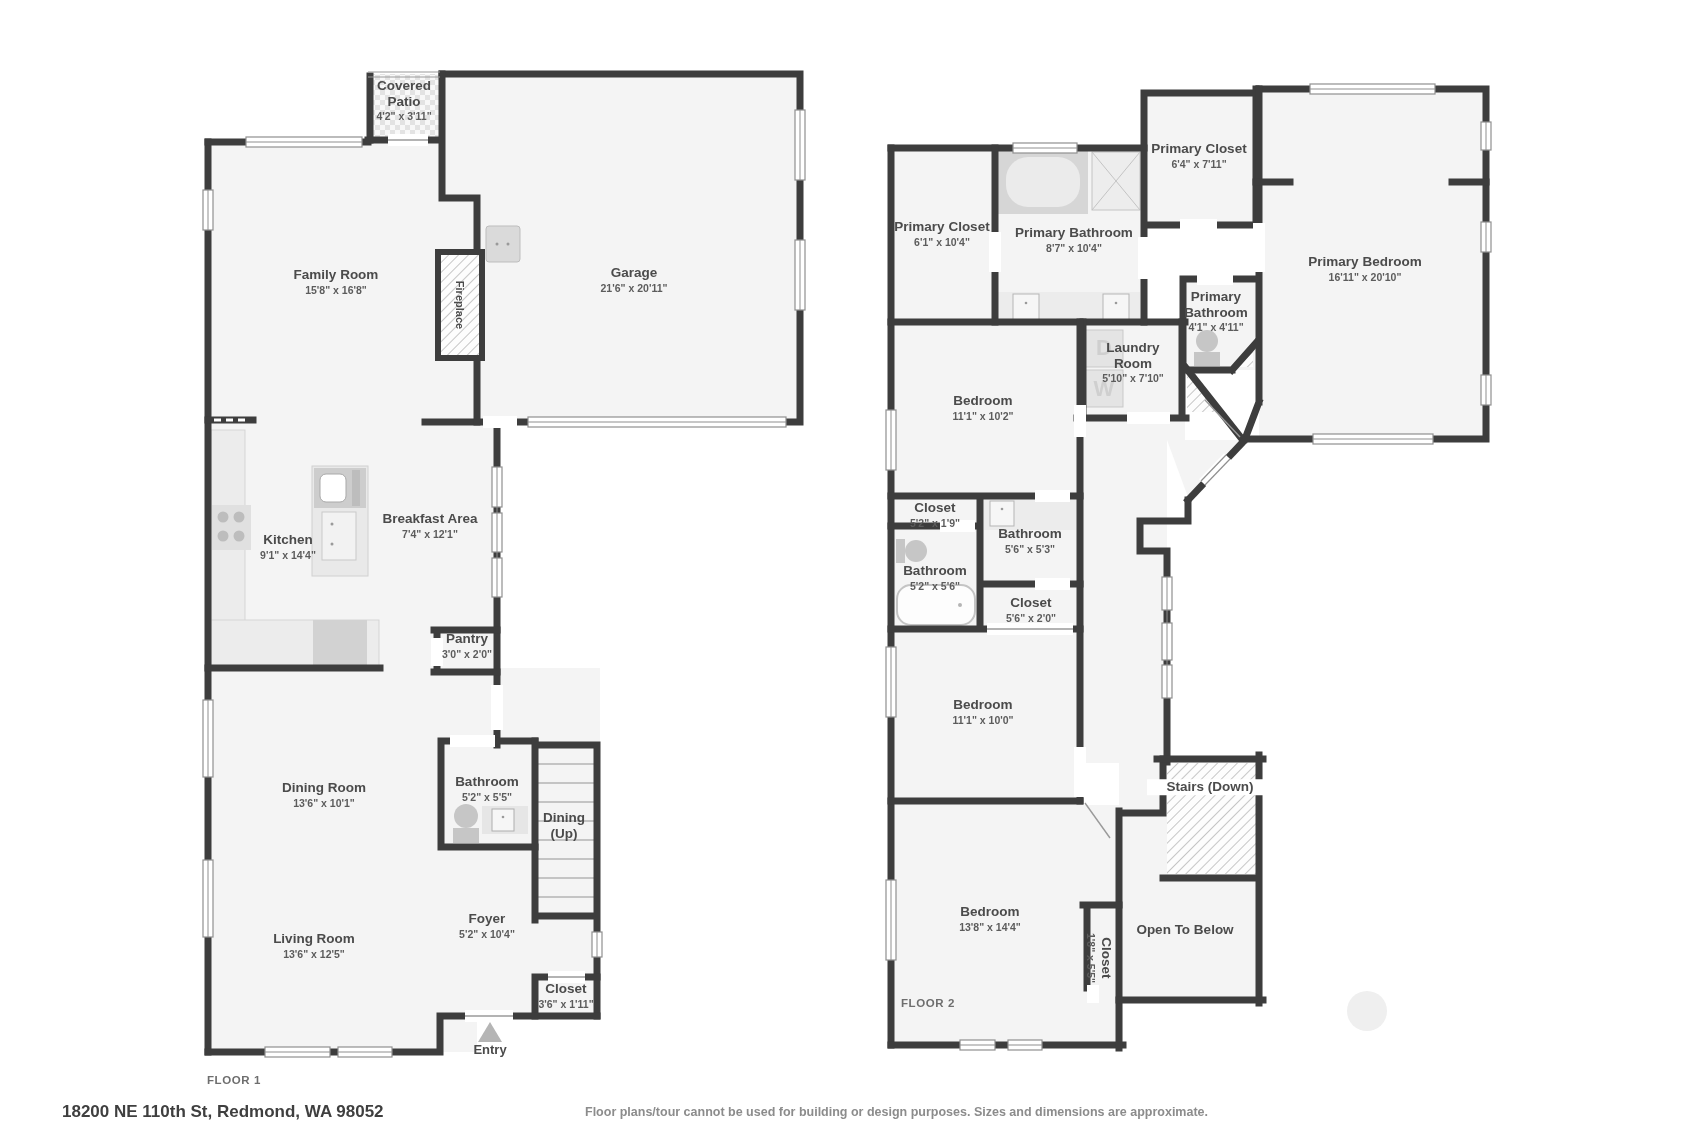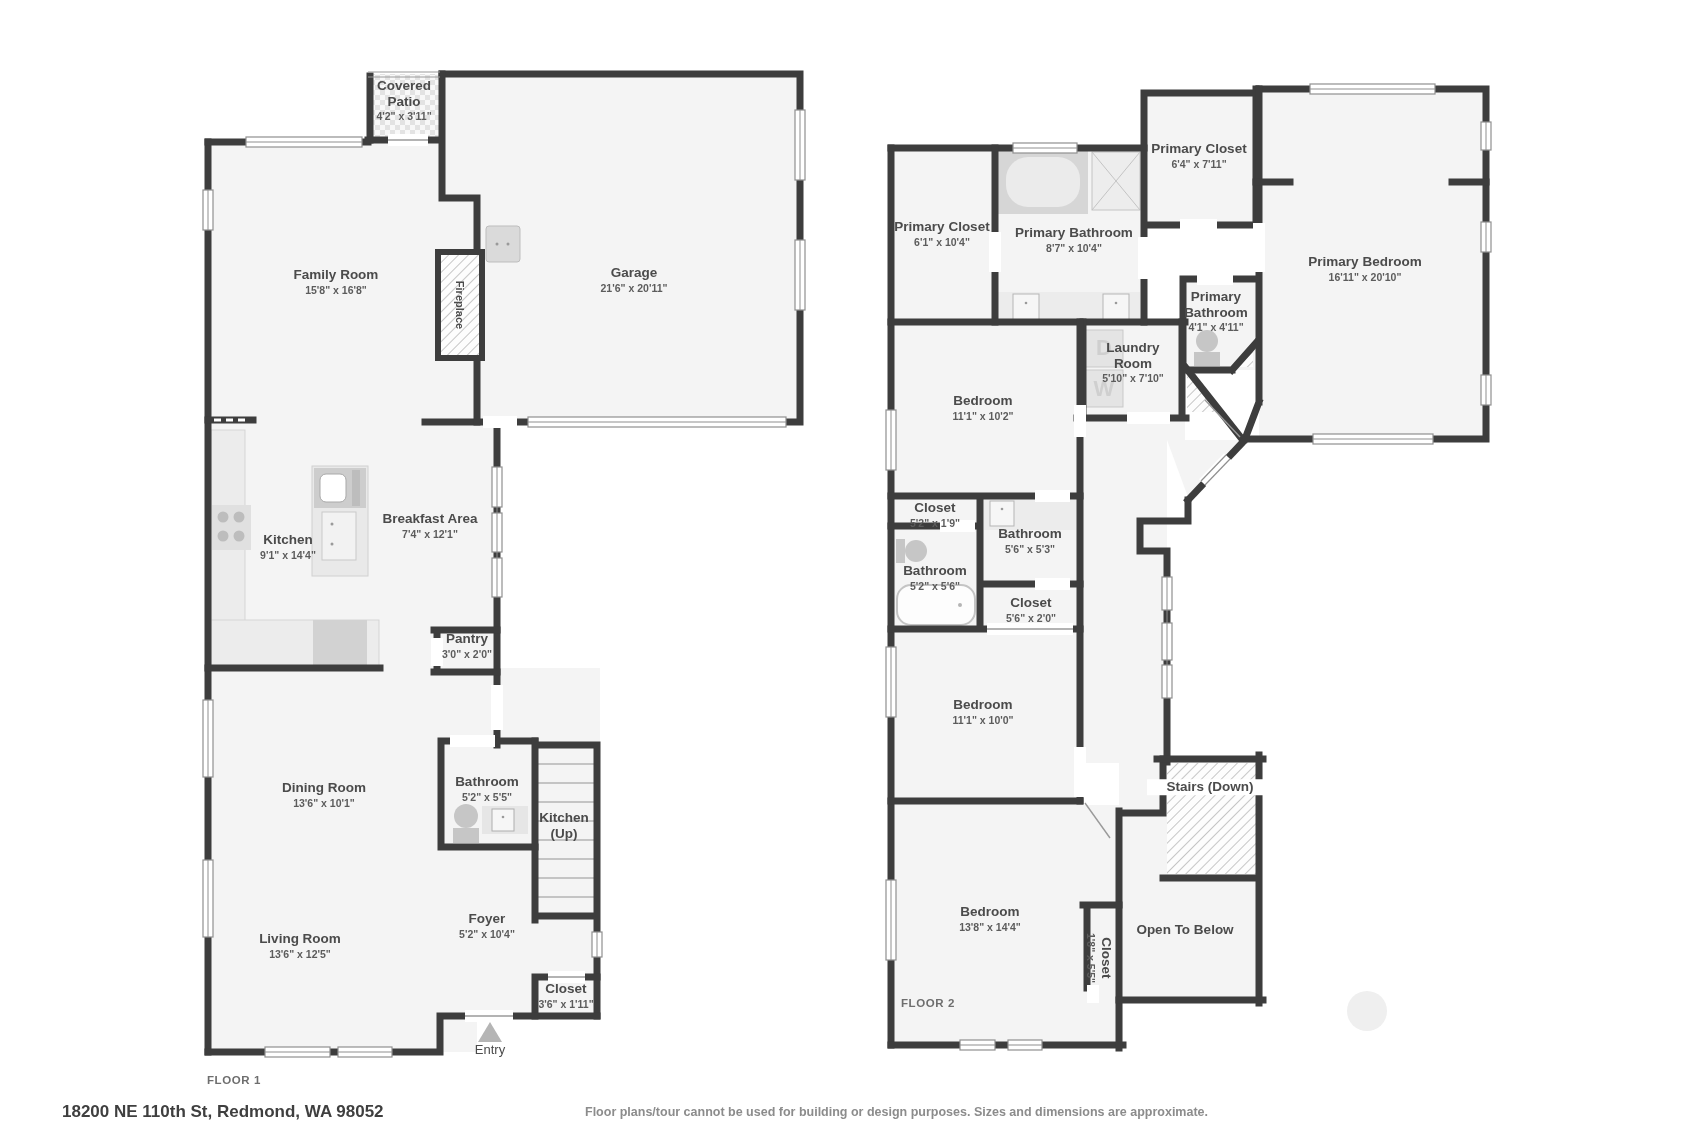--- a/index.html
+++ b/index.html
@@ -5,21 +5,21 @@
   html,body{margin:0;padding:0;background:#ffffff;}
   #canvas{position:relative;width:1697px;height:1131px;background:#ffffff;overflow:hidden;
           font-family:"Liberation Sans","DejaVu Sans",sans-serif;}
   #plan-svg{position:absolute;left:0;top:0;}
   .room-label{position:absolute;text-align:center;transform:translate(-50%,-50%);line-height:1.15;pointer-events:none;}
   .room-label.rot{transform:translate(-50%,-50%) rotate(90deg);}
   .room-label .rn{display:block;font-size:13.5px;font-weight:700;color:#4b4b4b;}
   .room-label .rd{display:block;font-size:10.5px;font-weight:700;color:#5c5c5c;margin-top:1px;}
   .room-label.bgw{background:#ffffff;padding:0 3px;}
   .floor-caption{position:absolute;font-size:11.5px;font-weight:700;letter-spacing:.6px;color:#6e6e6e;}
-  .entry-label{position:absolute;transform:translate(-50%,0);font-size:13px;font-weight:400;color:#4b4b4b;}
+  .entry-label{position:absolute;transform:translate(-50%,0);font-size:13px;font-weight:700;color:#4b4b4b;}
   .entry-arrow{position:absolute;width:0;height:0;border-left:12px solid transparent;
                border-right:12px solid transparent;border-bottom:20px solid #b5b5b5;}
   .address{position:absolute;font-size:17px;font-weight:700;color:#3f3f3f;margin-left:32px;}
   .disclaimer{position:absolute;font-size:12.5px;font-weight:700;color:#8c8c8c;}
   .logo-circle{position:absolute;width:40px;height:40px;border-radius:50%;background:#efefef;}
 </style>
 </head>
 <body>
 
 <div id="canvas">
@@ -326,27 +326,27 @@
       </div>
       <div class="room-label" style="left: 324px; top: 750px; width: 120px; margin-top: 44px;">
         <span class="rn">Dining Room</span>
         <span class="rd">13'6" x 10'1"</span>
       </div>
       <div class="room-label" style="left: 487px; top: 788px; width: 100px;">
         <span class="rn">Bathroom</span>
         <span class="rd">5'2" x 5'5"</span>
       </div>
       <div class="room-label" style="left: 564px; top: 826px; width: 54px;">
-        <span class="rn">Kitchen (Up)</span>
+        <span class="rn">Dining (Up)</span>
       </div>
       <div class="room-label" style="left: 487px; top: 925px; width: 110px;">
         <span class="rn">Foyer</span>
         <span class="rd">5'2" x 10'4"</span>
       </div>
-      <div class="room-label" style="left: 300px; top: 945px; width: 120px;">
+      <div class="room-label" style="left: 314px; top: 945px; width: 120px;">
         <span class="rn">Living Room</span>
         <span class="rd">13'6" x 12'5"</span>
       </div>
       <div class="room-label" style="left: 566px; top: 995px; width: 78px;">
         <span class="rn">Closet</span>
         <span class="rd">3'6" x 1'11"</span>
       </div>
       <div class="floor-caption" style="left: 885px; top: 997px; margin-left: 16px;">FLOOR 2</div>
       <div class="room-label" style="left: 942px; top: 233px; width: 110px;">
         <span class="rn">Primary Closet</span>

